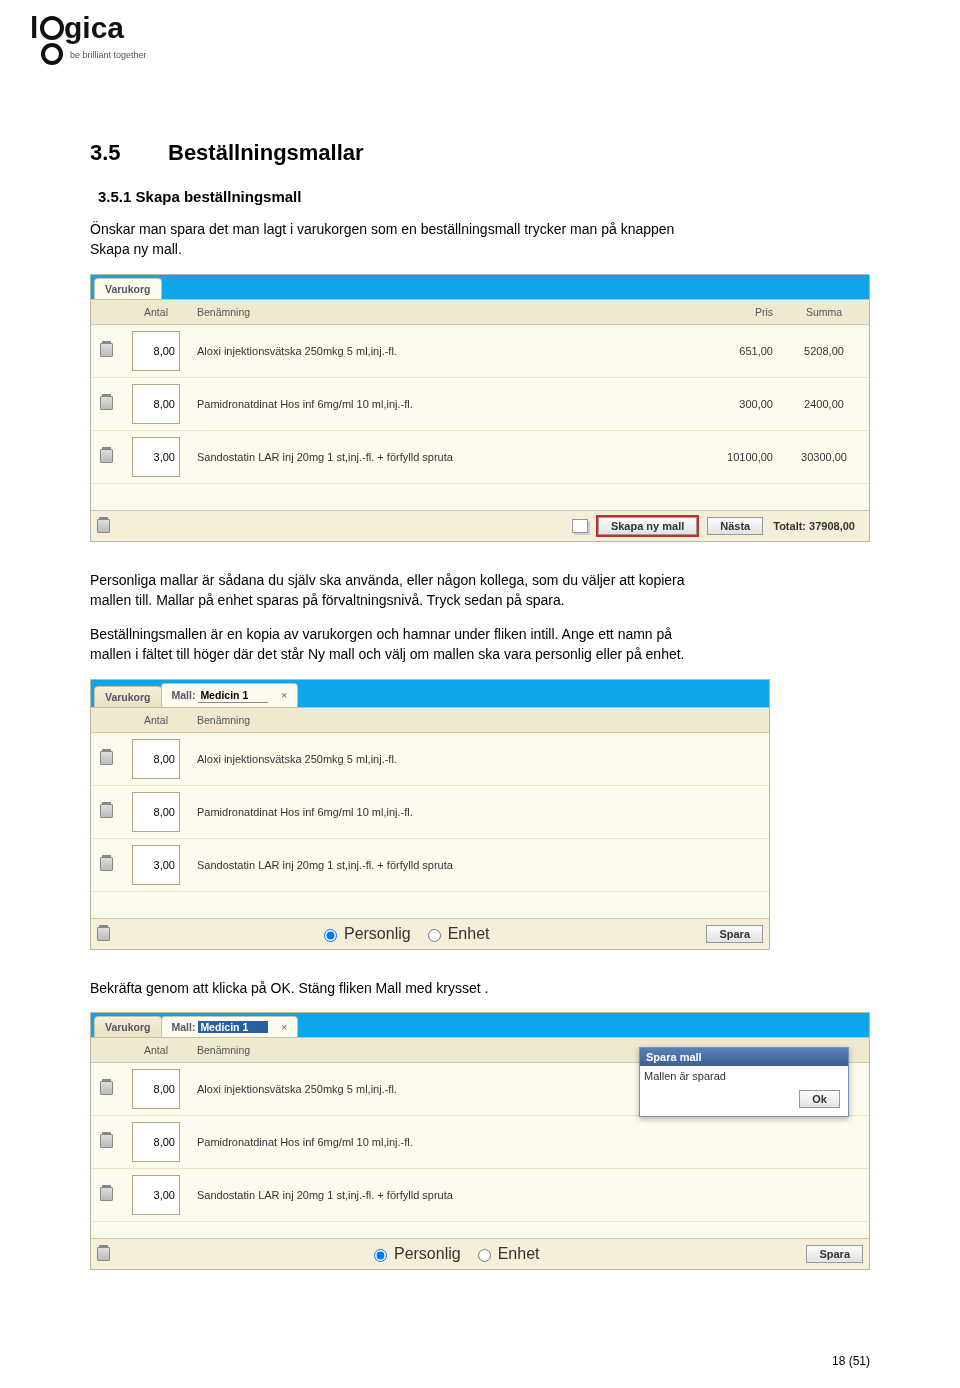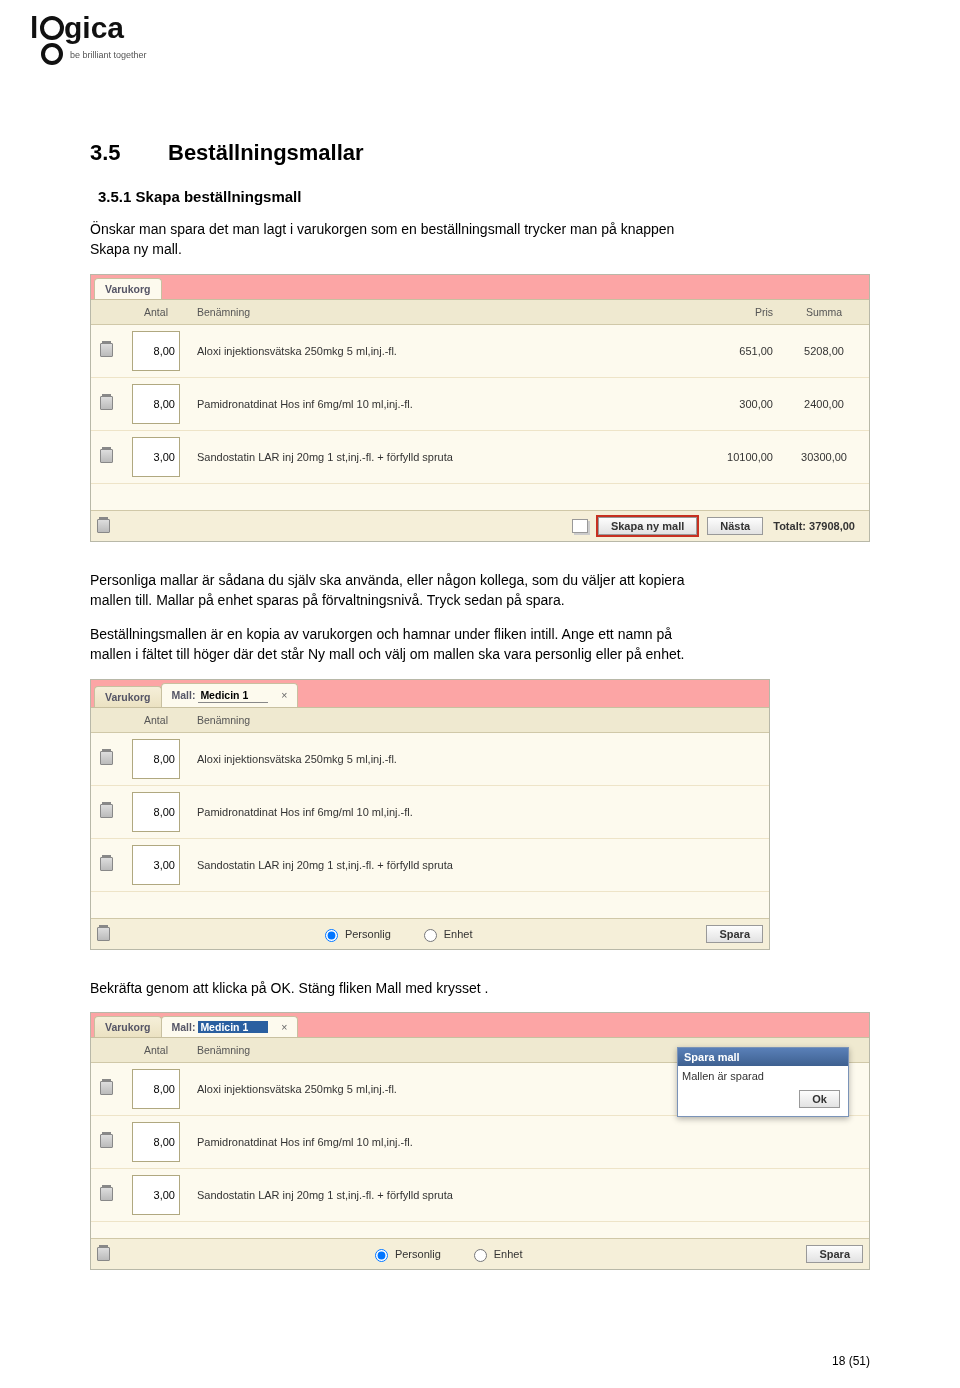--- a/index.html
+++ b/index.html
@@ -35,21 +35,21 @@
     color: #333;
     width: 780px;
   }
   .screenshot.narrow { width: 680px; }
   .screenshot.wide { width: 780px; }
 
   .tabrow {
     display: flex;
     align-items: flex-end;
     padding: 3px 3px 0 3px;
-    background: #fca5a5;
+    background: #0ea5e9;
     border-bottom: 1px solid #c8c0a0;
     gap: 0;
   }
   .tab {
     padding: 4px 10px;
     border: 1px solid #c8c0a0;
     border-bottom: none;
     border-radius: 4px 4px 0 0;
     background: linear-gradient(#f5efd9,#ebe2c2);
     color: #556;
@@ -122,27 +122,27 @@
     padding: 6px 6px;
     gap: 10px;
   }
   .footerrow .totalt { font-weight: bold; margin-left: auto; padding-right: 8px; }
   .iconcopy {
     display: inline-block; width: 16px; height: 14px;
     border: 1px solid #999; background: #fff;
     box-shadow: 2px 2px 0 #ccc;
   }
   .radio-row { display: flex; align-items: center; gap: 4px; justify-content: center; flex: 1; }
-  .radio-row label { font-size: 11px; margin-right: 24px; }
+  .radio-row label { font-size: 16px; margin-right: 8px; }
 
   .popup {
     position: absolute;
     right: 20px;
     top: 34px;
-    width: 172px;
+    width: 210px;
     background: #fff;
     border: 1px solid #7a93b8;
     box-shadow: 0 2px 6px rgba(0,0,0,0.3);
     font-size: 11px;
   }
   .popup-head {
     background: linear-gradient(#5a80b8,#3e6090);
     color: #fff;
     padding: 3px 6px;
     font-weight: bold;

